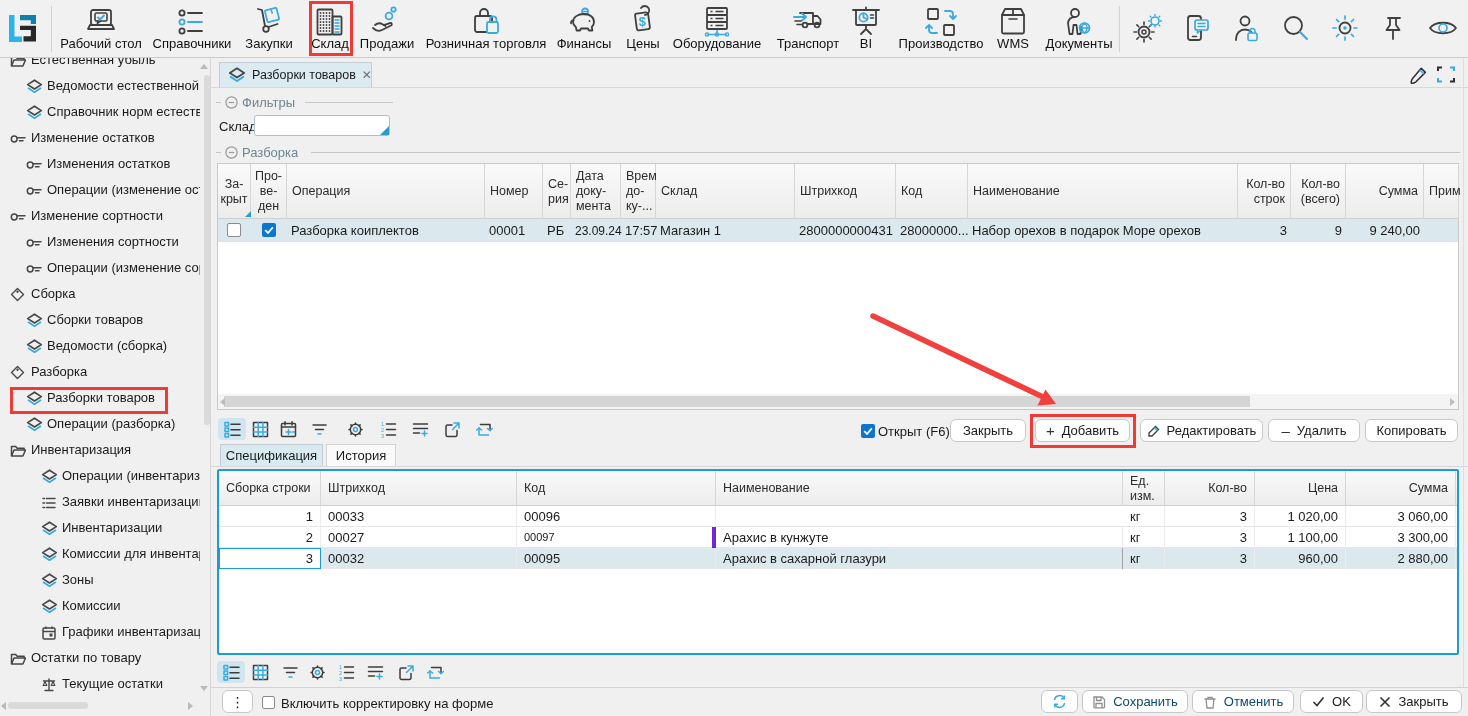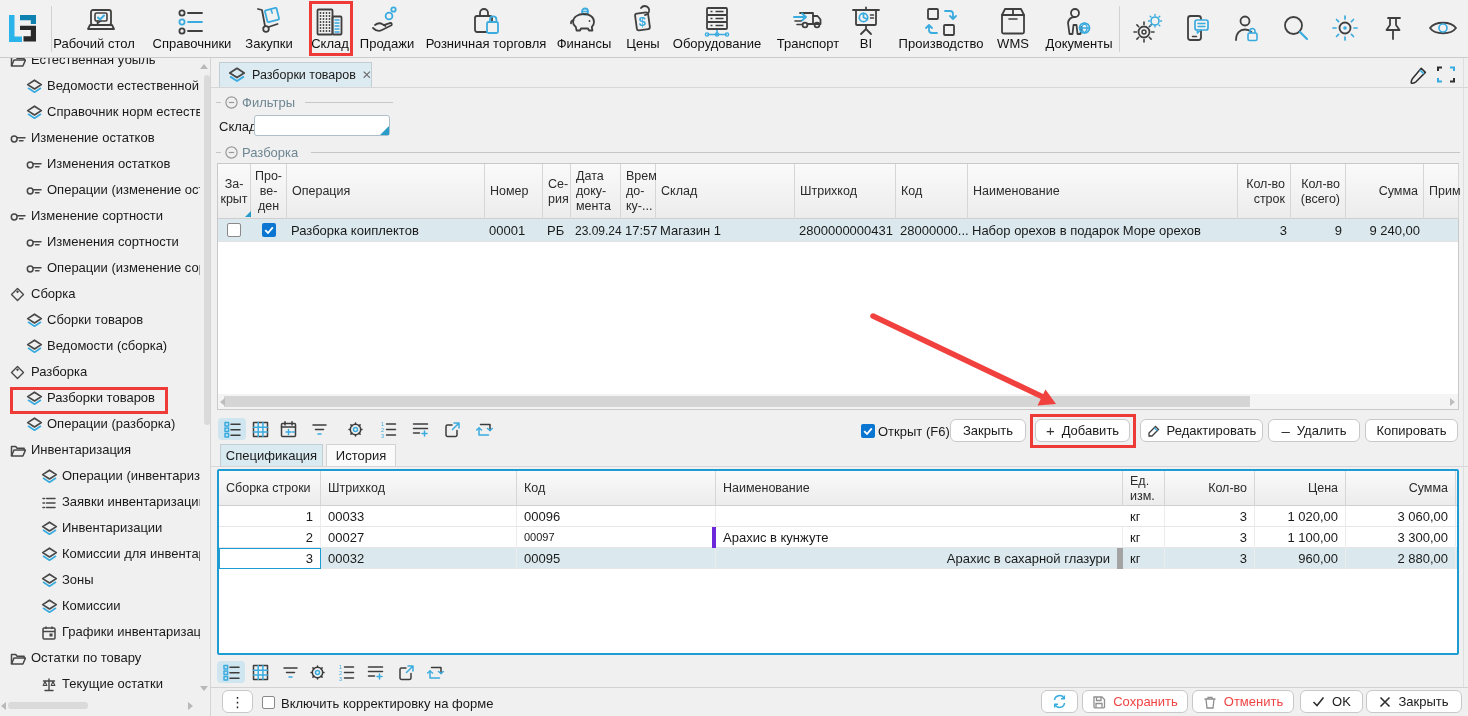--- a/index.html
+++ b/index.html
@@ -1,20 +1,20 @@
 <!DOCTYPE html>
 <html><head><meta charset="utf-8">
 <style>
 *{box-sizing:border-box;margin:0;padding:0}
 html,body{width:1468px;height:716px;overflow:hidden}
 body{font-family:"Liberation Sans",sans-serif;background:#f0f0f0;position:relative;color:#1a1a1a}
 .abs{position:absolute}
 .nav-lbl{font-size:13px;color:#111;white-space:nowrap}
 .btn{position:absolute;background:#fff;border:1px solid #c8c8c8;border-radius:6px;font-size:13px;color:#1a1a1a;display:flex;align-items:center;justify-content:center;white-space:nowrap}
-.btn.dis{color:#ef4444}
+.btn.dis{color:#0c4a6e}
 .hcell{position:absolute;font-size:12.5px;color:#2b2b2b;line-height:15px}
 svg{display:block}
 </style></head>
 <body>
 
 <div class="abs" style="left:0;top:0;width:1468px;height:58px;background:#f1f1f1;border-bottom:1px solid #cbcbcb"></div>
 <svg class="abs" style="left:6px;top:12px" width="34" height="34" viewBox="0 0 34 34">
 <path d="M3 3 H8.5 V24.5 H16 V30 H3 z" fill="#2ab4e9"></path>
 <path d="M14 3 H30 V12 H24.8 V8.3 H14 z" fill="#0e81b0"></path>
 <path d="M14 13.7 H30 V29.5 H17.5 V24.3 H24.8 V18 H14 z" fill="#282828"></path>
@@ -25,21 +25,21 @@
 <div class="abs" style="left:83px;top:5px;width:36px;height:34px">
     <svg width="36" height="34" viewBox="0 0 36 34">
       <rect x="8" y="5" width="20" height="15" rx="2" fill="none" stroke="#3f3f3f" stroke-width="1.8" stroke-linecap="round" stroke-linejoin="round"></rect>
 <path d="M5 24 h26 l-2 -4 H7 z" fill="none" stroke="#3f3f3f" stroke-width="1.8" stroke-linecap="round" stroke-linejoin="round"></path>
       <path d="M14 24 h8" fill="none" stroke="#3f3f3f" stroke-width="1.8" stroke-linecap="round" stroke-linejoin="round"></path>
 <rect x="12" y="8" width="12" height="8" rx="1.5" fill="#f1f1f1" stroke="#3f3f3f" stroke-width="1.6" stroke-linecap="round" stroke-linejoin="round"></rect>
 <path d="M14.5 16 v2.5 l3 -2.5" fill="none" stroke="#3f3f3f" stroke-width="1.6" stroke-linecap="round" stroke-linejoin="round"></path>
 <path d="M15 12.5 l2 2 l4 -4" fill="none" stroke="#3aabdf" stroke-width="2" stroke-linecap="round" stroke-linejoin="round"></path>
     </svg>
   </div>
-<div class="abs nav-lbl" style="left:94px;top:36px;transform:translateX(-50%)">Рабочий стол</div>
+<div class="abs nav-lbl" style="left:101px;top:36px;transform:translateX(-50%)">Рабочий стол</div>
 <div class="abs" style="left:174px;top:5px;width:36px;height:34px">
     <svg width="36" height="34" viewBox="0 0 36 34">
       <circle cx="8" cy="8" r="2.6" fill="none" stroke="#3f3f3f" stroke-width="1.8" stroke-linecap="round" stroke-linejoin="round"></circle>
       <path d="M14 8 h14" fill="none" stroke="#3f3f3f" stroke-width="1.8" stroke-linecap="round" stroke-linejoin="round"></path>
 <circle cx="8" cy="17" r="2.6" fill="none" stroke="#3aabdf" stroke-width="1.8" stroke-linecap="round" stroke-linejoin="round"></circle>
       <path d="M14 17 h14" fill="none" stroke="#3aabdf" stroke-width="1.8" stroke-linecap="round" stroke-linejoin="round"></path>
 <circle cx="8" cy="26" r="2.6" fill="none" stroke="#3f3f3f" stroke-width="1.8" stroke-linecap="round" stroke-linejoin="round"></circle>
       <path d="M14 26 h14" fill="none" stroke="#3f3f3f" stroke-width="1.8" stroke-linecap="round" stroke-linejoin="round"></path>
     </svg>
   </div>
@@ -657,21 +657,21 @@
 <div class="abs" style="left:298px;top:56px;width:199px;height:21px;font-size:11px;line-height:21px;padding:0 7px;text-align:left;white-space:nowrap;border-right:4px solid #6d28d9">00097</div>
 <div class="abs" style="left:497px;top:56px;width:407px;height:21px;font-size:13px;line-height:21px;padding:0 7px;text-align:left;white-space:nowrap;border-right:1px solid #ececec">Арахис в кунжуте</div>
 <div class="abs" style="left:904px;top:56px;width:42px;height:21px;font-size:13px;line-height:21px;padding:0 7px;text-align:left;white-space:nowrap;border-right:1px solid #ececec">кг</div>
 <div class="abs" style="left:946px;top:56px;width:90px;height:21px;font-size:13px;line-height:21px;padding:0 7px;text-align:right;white-space:nowrap;border-right:1px solid #ececec">3</div>
 <div class="abs" style="left:1036px;top:56px;width:91px;height:21px;font-size:13px;line-height:21px;padding:0 7px;text-align:right;white-space:nowrap;border-right:1px solid #ececec">1 100,00</div>
 <div class="abs" style="left:1127px;top:56px;width:110px;height:21px;font-size:13px;line-height:21px;padding:0 7px;text-align:right;white-space:nowrap;border-right:1px solid #ececec">3 300,00</div>
 <div class="abs" style="left:0;top:77px;width:1238px;height:21px;background:#dbe9ee;border-bottom:1px solid #e6e6e6"></div>
 <div class="abs" style="left:0px;top:77px;width:102px;height:21px;font-size:13px;line-height:21px;padding:0 7px;text-align:right;white-space:nowrap;border-right:1px solid #ececec">3</div>
 <div class="abs" style="left:102px;top:77px;width:196px;height:21px;font-size:13px;line-height:21px;padding:0 7px;text-align:left;white-space:nowrap;border-right:1px solid #ececec">00032</div>
 <div class="abs" style="left:298px;top:77px;width:199px;height:21px;font-size:13px;line-height:21px;padding:0 7px;text-align:left;white-space:nowrap;border-right:1px solid #ececec">00095</div>
-<div class="abs" style="left:497px;top:77px;width:407px;height:21px;font-size:13px;line-height:21px;padding:0 7px;text-align:right;white-space:nowrap;border-right:6px solid #a3a3a3">Арахис в сахарной глазури</div>
+<div class="abs" style="left:497px;top:77px;width:407px;height:21px;font-size:13px;line-height:21px;padding:0 7px;text-align:left;white-space:nowrap;border-right:1px solid #a3a3a3">Арахис в сахарной глазури</div>
 <div class="abs" style="left:904px;top:77px;width:42px;height:21px;font-size:13px;line-height:21px;padding:0 7px;text-align:left;white-space:nowrap;border-right:1px solid #ececec">кг</div>
 <div class="abs" style="left:946px;top:77px;width:90px;height:21px;font-size:13px;line-height:21px;padding:0 7px;text-align:right;white-space:nowrap;border-right:1px solid #ececec">3</div>
 <div class="abs" style="left:1036px;top:77px;width:91px;height:21px;font-size:13px;line-height:21px;padding:0 7px;text-align:right;white-space:nowrap;border-right:1px solid #ececec">960,00</div>
 <div class="abs" style="left:1127px;top:77px;width:110px;height:21px;font-size:13px;line-height:21px;padding:0 7px;text-align:right;white-space:nowrap;border-right:1px solid #ececec">2 880,00</div>
 <div class="abs" style="left:0;top:77px;width:102px;height:21px;background:#fff;border:1px solid #1d9cd3;font-size:13px;line-height:19px;padding:0 7px;text-align:right">3</div>
 </div>
 <div class="abs" style="left:217px;top:661px;width:28px;height:22px;background:#cfe6f0;border-radius:4px"></div>
 <div class="abs" style="left:223px;top:664px">
     <svg width="17" height="17" viewBox="0 0 17 17">
       <rect x="1" y="1.5" width="3.6" height="3.6" fill="none" stroke="#3aabdf" stroke-width="1.5" stroke-linecap="round" stroke-linejoin="round"></rect>

